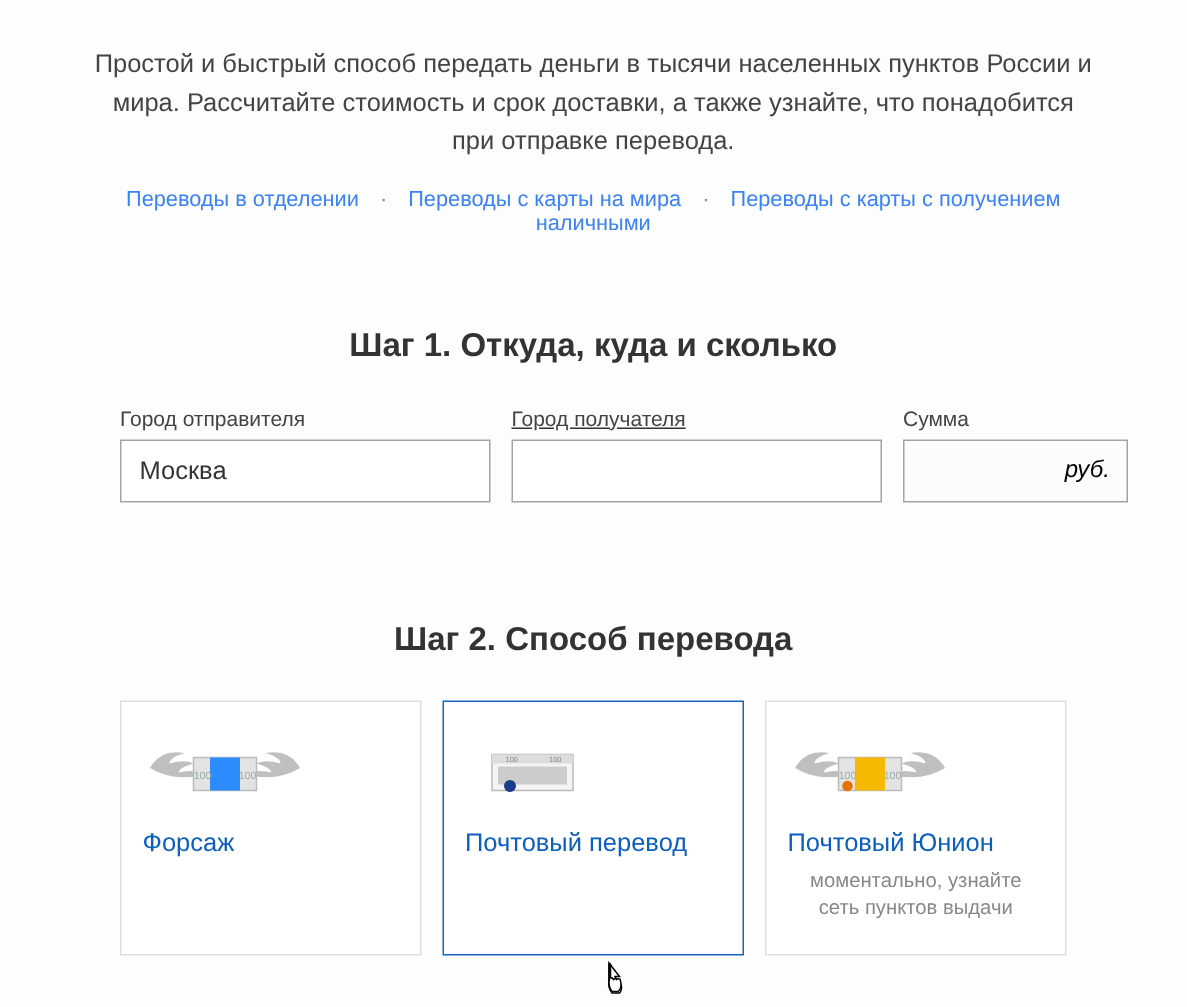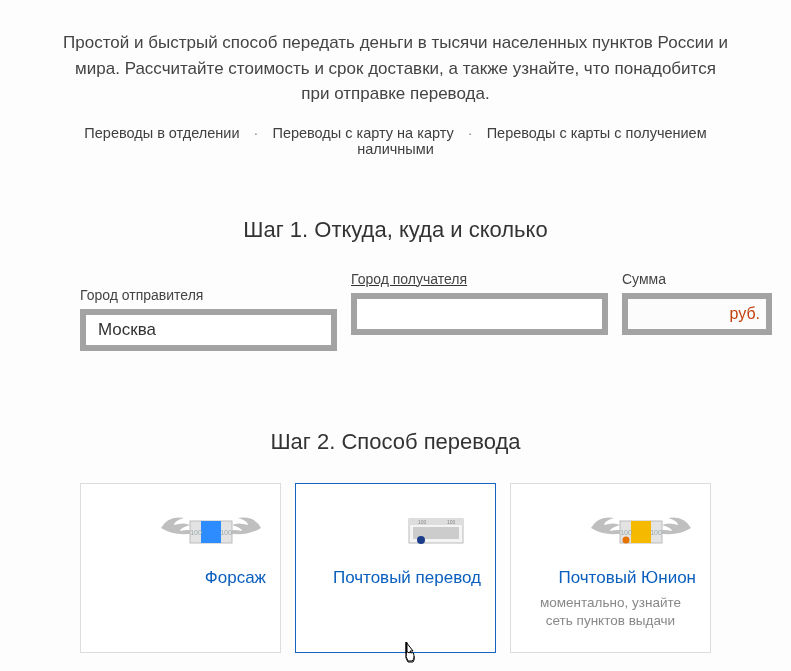--- a/index.html
+++ b/index.html
@@ -1,50 +1,50 @@
 <!DOCTYPE html>
 <html><head>
   <meta charset="utf-8">
   <style>
     * { box-sizing: border-box; margin: 0; padding: 0; }
     body { font-family: Arial, Helvetica, sans-serif; background: #fdfdfd; width: 791px; height: 671px; color: #333; position: relative; overflow: hidden;}
     .container { padding: 30px 50px 0 50px; }
     .intro { text-align: center; font-size: 17px; line-height: 1.5; color: #444; margin-bottom: 18px; padding: 0 10px;}
     .nav-links { text-align: center; font-size: 14.5px; margin-bottom: 60px; }
-    .nav-links a { color: #404040; text-decoration: none; }
+    .nav-links a { color: #3b82f6; text-decoration: none; }
     .dot-sep { color: #888; margin: 0 10px; }
-    .step-title { text-align: center; font-size: 22px; color: #333; font-weight: 400; margin-bottom: 28px; }
+    .step-title { text-align: center; font-size: 22px; color: #333; font-weight: 700; margin-bottom: 28px; }
     .form-row { display: flex; gap: 14px; padding: 0 30px; margin-bottom: 78px; }
     .form-group { display: flex; flex-direction: column; }
     .form-group label { font-size: 14px; color: #444; margin-bottom: 6px; }
-    .form-group input { border: 6px solid #a3a3a3; height: 42px; padding: 0 12px; font-size: 17px; color: #333; background: #fff; }
-    .fg-sender { flex: 1 1 250px; margin-top: 16px; }
+    .form-group input { border: 1px solid #a3a3a3; height: 42px; padding: 0 12px; font-size: 17px; color: #333; background: #fff; }
+    .fg-sender { flex: 1 1 250px; }
     .fg-recipient { flex: 1 1 250px; text-decoration: underline; }
     .fg-sum { flex: 0 0 150px; }
     .sum-wrap { position: relative; }
     .sum-wrap input { width: 100%; text-align: right; padding-right: 52px; background: #fcfcfc; }
-    .sum-wrap .currency { position: absolute; right: 12px; top: 50%; transform: translateY(-50%); color: #c2410c; font-size: 16px; }
+    .sum-wrap .currency { position: absolute; right: 12px; top: 50%; transform: translateY(-50%); color: #000000; font-size: 16px; font-style: italic; }
     .methods-row { display: flex; gap: 14px; padding: 0 30px; }
-    .method-card { flex: 1; border: 1px solid #ddd; background: #fff; text-align: center; padding: 16px 14px 20px 14px; cursor: pointer; min-height: 170px; display: flex; flex-direction: column; align-items: flex-end; }
+    .method-card { flex: 1; border: 1px solid #ddd; background: #fff; text-align: center; padding: 16px 14px 20px 14px; cursor: pointer; min-height: 170px; display: flex; flex-direction: column; align-items: flex-start; }
     .method-card.selected { border: 1.5px solid #1565C0; }
     .method-title { color: #0b5fbd; font-size: 17px; margin-top: 12px; margin-bottom: 6px; }
     .method-sub { color: #888; font-size: 13.5px; line-height: 1.4; }
     .icon-wrap { height: 56px; display: flex; align-items: center; justify-content: center; }
     .cursor { position: absolute; left: 400px; top: 640px; width: 20px; height: 24px; pointer-events: none; }
   </style>
 </head>
 <body>
 
 <div class="container">
   <p class="intro">Простой и быстрый способ передать деньги в тысячи населенных пунктов России и мира. Рассчитайте стоимость и срок доставки, а также узнайте, что понадобится при отправке перевода.</p>
 
   <div class="nav-links">
     <a href="#">Переводы в отделении</a>
     <span class="dot-sep">·</span>
-    <a href="#">Переводы с карту на карту</a>
+    <a href="#">Переводы с карты на мира</a>
     <span class="dot-sep">·</span>
     <a href="#">Переводы с карты с получением наличными</a>
   </div>
 
   <h2 class="step-title">Шаг 1. Откуда, куда и сколько</h2>
 
   <div class="form-row">
     <div class="form-group fg-sender">
       <label>Город отправителя</label>
       <input type="text" value="Москва" style="">

